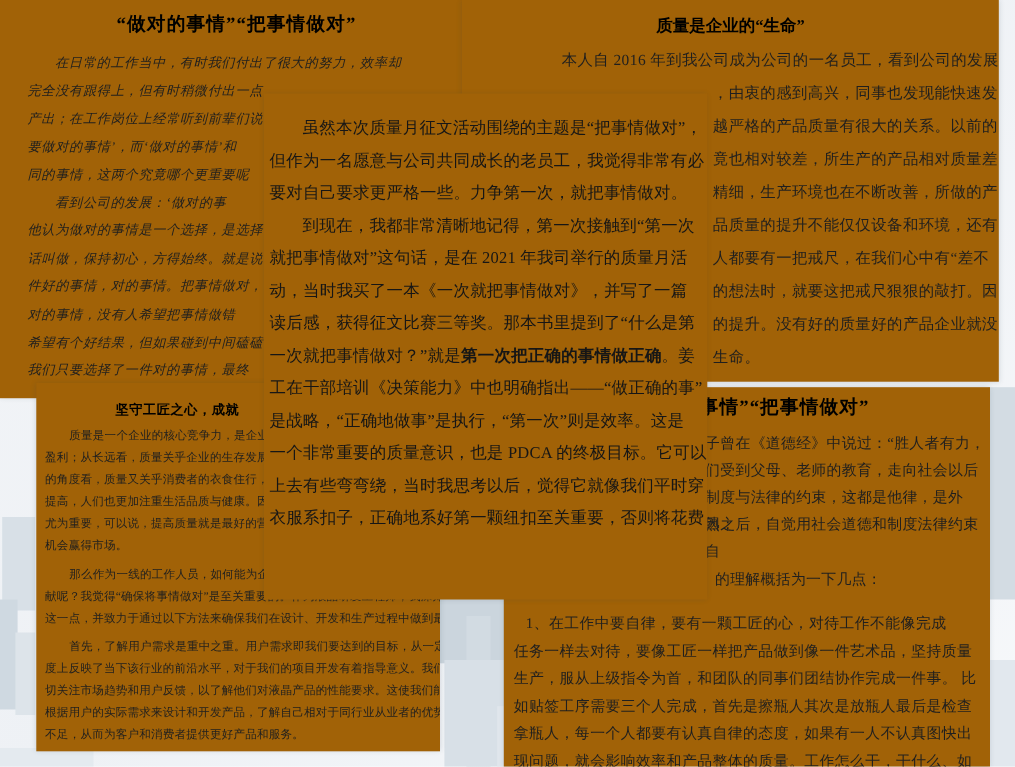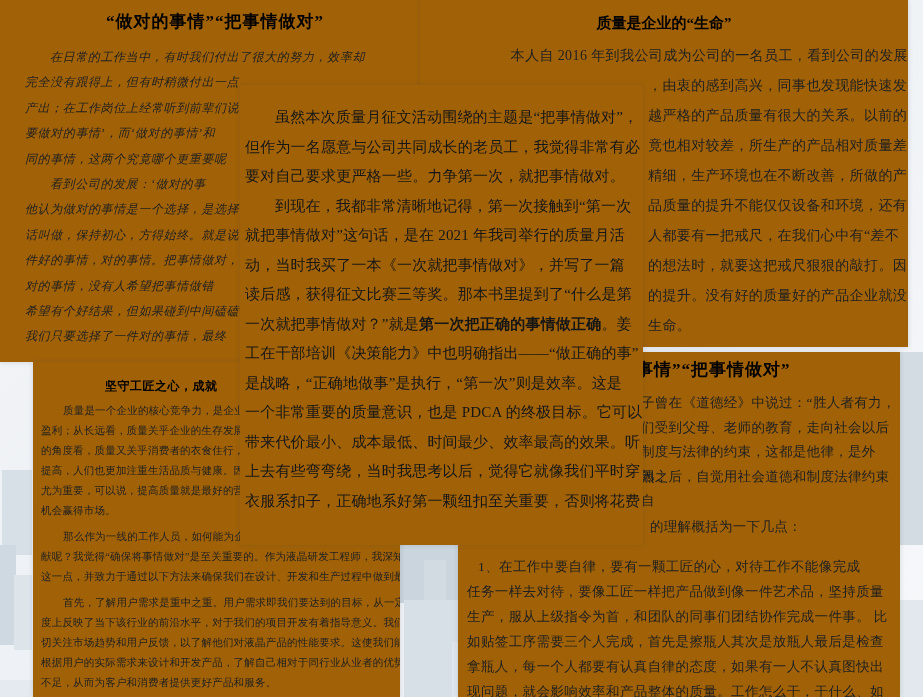--- a/index.html
+++ b/index.html
@@ -28,21 +28,21 @@
   
   #pgF{left:458px;top:352px;width:442px;height:345px;z-index:1;}
   #pgF .t{margin-top:6px;font-size:17px;padding-left:178px;letter-spacing:1px;}
   #pgF .flines{margin-top:10px;}
   #pgF .fln{height:24.5px;line-height:24.5px;font-size:13.5px;padding-left:183px;letter-spacing:0.3px;}
   #pgF .sum{margin-top:26px;padding-left:192px;}
   #pgF .elines{margin-top:14px;}
   #pgF .eln{height:25px;line-height:25px;font-size:13.5px;padding-left:9px;letter-spacing:0.4px;}
   #pgF .eind{padding-left:20px;}
   
-  #pgD{left:33px;top:362px;width:367px;height:335px;z-index:2;}
+  #pgD{left:33px;top:348px;width:367px;height:335px;z-index:2;}
   #pgD .t{margin-top:16px;font-size:12px;padding-left:72px;letter-spacing:0.5px;}
   #pgD .lines{margin-top:6px;}
   #pgD .ln{height:20px;line-height:20px;font-size:10.5px;padding-left:8px;letter-spacing:0.2px;}
   #pgD .ind{padding-left:30px;}
   #pgD .gap{margin-top:6px;}
   
   #pgC{left:240px;top:85px;width:403px;height:460px;z-index:5;}
   #pgC .t{margin-top:8px;text-align:center;font-size:20px;letter-spacing:1px;}
   #pgC .lines{margin-top:18px;}
   #pgC .ln{height:29.5px;line-height:29.5px;font-size:15px;padding-left:5px;letter-spacing:0.2px;color:#161616;}
@@ -143,17 +143,16 @@
     <div class="ln">但作为一名愿意与公司共同成长的老员工，我觉得非常有必</div>
     <div class="ln">要对自己要求更严格一些。力争第一次，就把事情做对。</div>
     <div class="ln ind">到现在，我都非常清晰地记得，第一次接触到“第一次</div>
     <div class="ln">就把事情做对”这句话，是在 2021 年我司举行的质量月活</div>
     <div class="ln">动，当时我买了一本《一次就把事情做对》，并写了一篇</div>
     <div class="ln">读后感，获得征文比赛三等奖。那本书里提到了“什么是第</div>
     <div class="ln"><span>一次就把事情做对？”就是</span><span class="b">第一次把正确的事情做正确</span><span>。姜</span></div>
     <div class="ln">工在干部培训《决策能力》中也明确指出——“做正确的事”</div>
     <div class="ln">是战略，“正确地做事”是执行，“第一次”则是效率。这是</div>
     <div class="ln">一个非常重要的质量意识，也是 PDCA 的终极目标。它可以</div>
-    <div class="ln">带来代价最小、成本最低、时间最少、效率最高的效果。听</div>
     <div class="ln">上去有些弯弯绕，当时我思考以后，觉得它就像我们平时穿</div>
     <div class="ln">衣服系扣子，正确地系好第一颗纽扣至关重要，否则将花费</div>
   </div>
 </div>
 
 </body></html>

